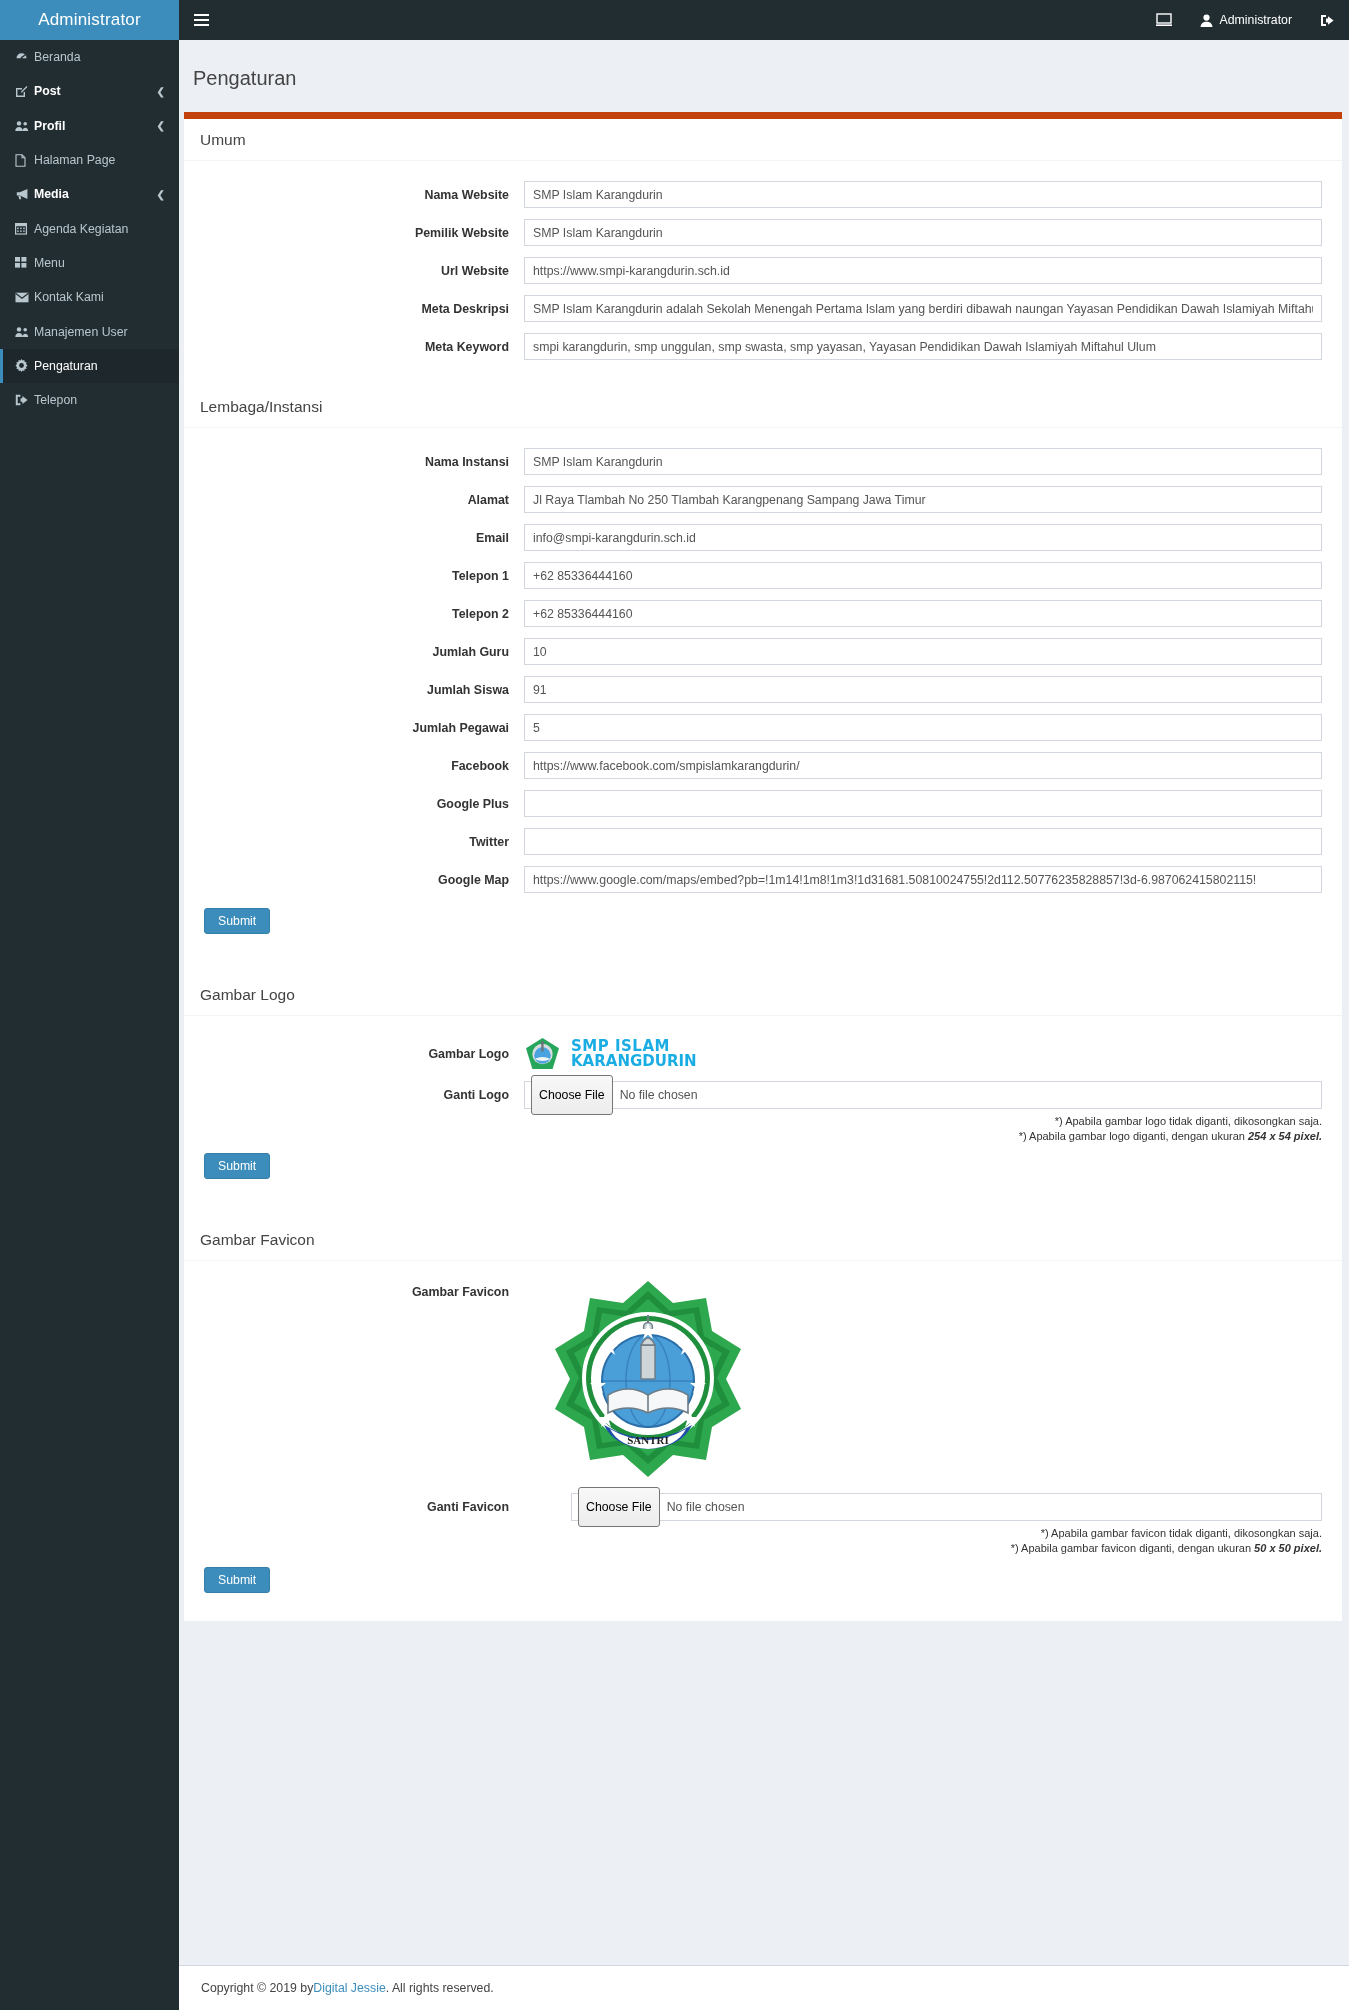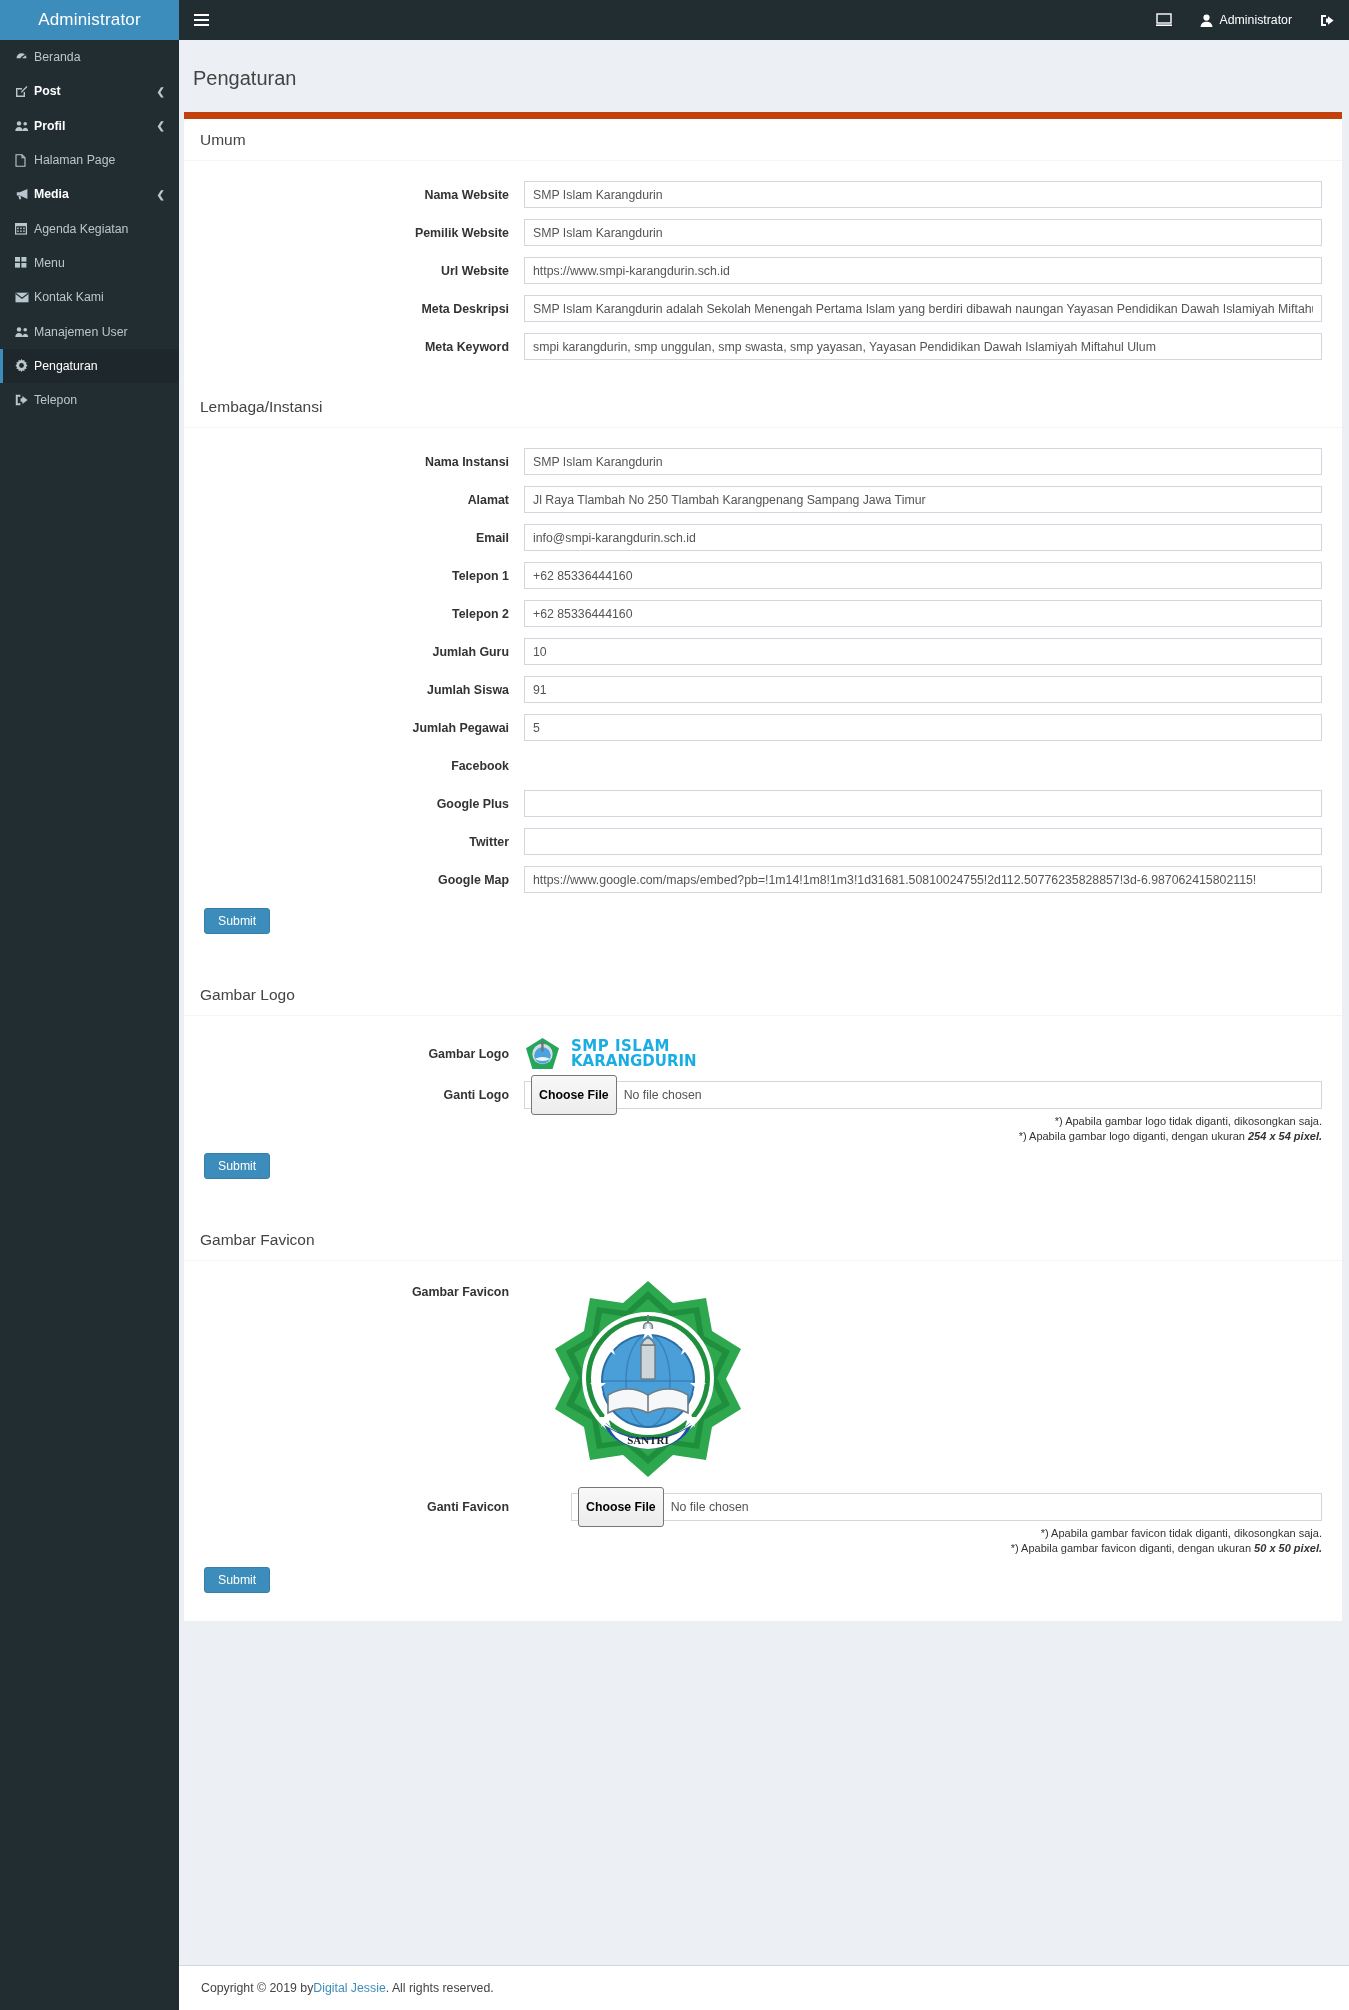--- a/index.html
+++ b/index.html
@@ -151,21 +151,20 @@
   }
   .file-btn {
     border: 1px solid #767676;
     background: linear-gradient(#f8f8f8,#ececec);
     border-radius: 3px;
     font-size: 12.3px; color: #000;
     padding: 12px 7px;
     margin-right: 7px;
     cursor: pointer;
     font-family: "Liberation Sans", sans-serif;
-    font-weight: bold;
   }
   .hint {
     font-size: 11px; color: #333;
     padding-left: 0; margin-top: 5px; text-align: right;
   }
   .hint b { font-weight: bold; font-style: italic; }
 
   
   .logo-img { display: flex; align-items: center; gap: 10px; }
   .logo-text {
@@ -460,20 +459,23 @@
           </div>
         </div>
         <div class="form-row">
           <div class="lbl">Jumlah Pegawai</div>
           <div class="fieldwrap">
             <input class="form-ctl" type="text" value="5" style="">
           </div>
         </div>
         <div class="form-row">
           <div class="lbl">Facebook</div>
+          <div class="fieldwrap">
+            <input class="form-ctl" type="text" value="https://www.facebook.com/smpislamkarangdurin/" style="">
+          </div>
         </div>
         <div class="form-row">
           <div class="lbl">Google Plus</div>
           <div class="fieldwrap">
             <input class="form-ctl" type="text" value="" style="">
           </div>
         </div>
         <div class="form-row">
           <div class="lbl">Twitter</div>
           <div class="fieldwrap">

